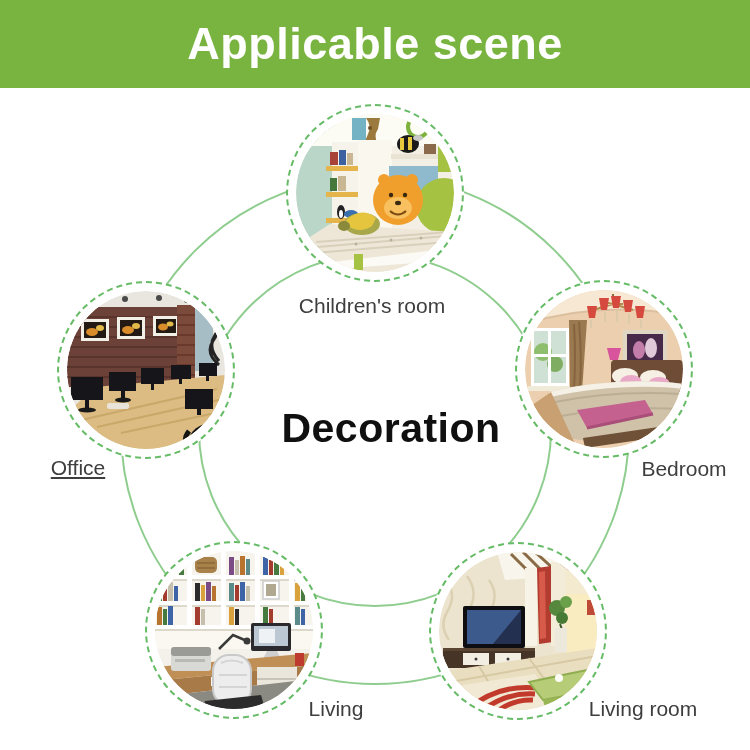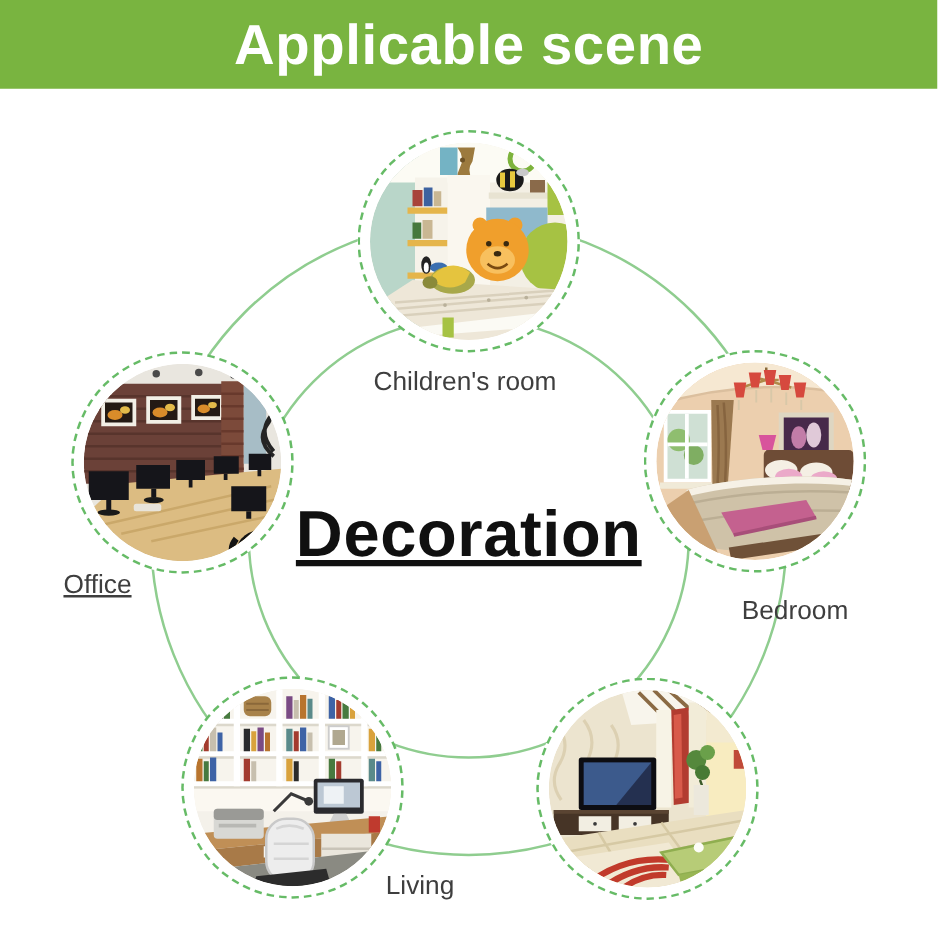--- a/index.html
+++ b/index.html
@@ -1,20 +1,20 @@
 <!DOCTYPE html>
 <html style="--banner-green: #79b440; --ring-green: #8fcd8f; --dash-green: #66bb66; --title-text: #ffffff; --label-text: #3e3e3e; --center-text: #101010;"><head>
 <meta charset="utf-8">
 <style>
   html,body{margin:0;padding:0;background:#fff;}
   body{width:750px;height:750px;position:relative;overflow:hidden;
        font-family:"Liberation Sans","DejaVu Sans",sans-serif;}
   .page{position:absolute;inset:0;background:#fff;}
 
-  .banner{position:absolute;left:0;top:0;width:750px;height:71px;
+  .banner{position:absolute;left:0;top:0;width:750px;height:88px;
           background:var(--banner-green,#79b440);
           display:flex;align-items:center;justify-content:center;}
   .banner h1{margin:0;color:var(--title-text,#ffffff);font-size:45px;font-weight:bold;
              letter-spacing:0.5px;}
 
   .stage{position:absolute;left:0;top:76px;width:618px;height:674px;}
 
   .ring{position:absolute;border:2px solid var(--ring-green,#8fcd8f);border-radius:50%;}
   .ring-outer{left:120px;top:99px;width:506px;height:506px;}
   .ring-inner{left:198px;top:177px;width:350px;height:350px;}
@@ -27,27 +27,27 @@
   .pc-children{left:286px;top:28px;}
   .pc-office  {left:57px; top:205px;}
   .pc-bedroom {left:515px;top:204px;}
   .pc-study   {left:145px;top:465px;}
   .pc-living  {left:429px;top:466px;}
 
   .scene-label{position:absolute;transform:translateX(-50%);white-space:nowrap;
                color:var(--label-text,#3e3e3e);font-size:21px;}
   .lbl-children{left:372px;top:218px;}
   .lbl-office  {left:78px; top:380px;text-decoration:underline;}
-  .lbl-bedroom {left:636px;top:381px;margin-top:20px;}
+  .lbl-bedroom {left:684px;top:381px;}
   .lbl-study   {left:336px;top:621px;}
   .lbl-living  {left:643px;top:621px;}
 
-  .center-label{position:absolute;left:375px;top:352px;transform:translate(-50%,-50%);
-                font-size:52px;font-weight:bold;color:var(--center-text,#101010);
-                letter-spacing:0.5px;text-decoration:underline;}
+  .center-label{position:absolute;left:391px;top:352px;transform:translate(-50%,-50%);
+                font-size:41px;font-weight:bold;color:var(--center-text,#101010);
+                letter-spacing:0.5px;}
 </style>
 </head>
 <body>
 
 <div class="page">
 
   <div class="banner">
     <h1>Applicable scene</h1>
   </div>
 
@@ -350,18 +350,19 @@
           <path d="M28,158 q30,-26 70,-22 M44,158 q24,-18 52,-16 M60,158 q16,-11 34,-10" stroke="#c13a2b" stroke-width="5" fill="none"></path>
           <polygon points="90,130 158,116 158,138 104,148" fill="#b7cc77" stroke="#8fae4f" stroke-width="2"></polygon>
           <polygon points="104,148 158,138 158,148 106,156" fill="#98b654"></polygon>
           <circle cx="120" cy="126" r="4" fill="#fdfdf8"></circle>
         </g>
       </svg>
     </div>
 
     <div class="scene-label lbl-children">Children's room</div>
     <div class="scene-label lbl-bedroom">Bedroom</div>
+    <div class="scene-label lbl-living">Living room</div>
     <div class="scene-label lbl-study">Living</div>
     <div class="scene-label lbl-office">Office</div>
 
     <div class="center-label">Decoration</div>
   </div>
 </div>
 
 </body></html>

